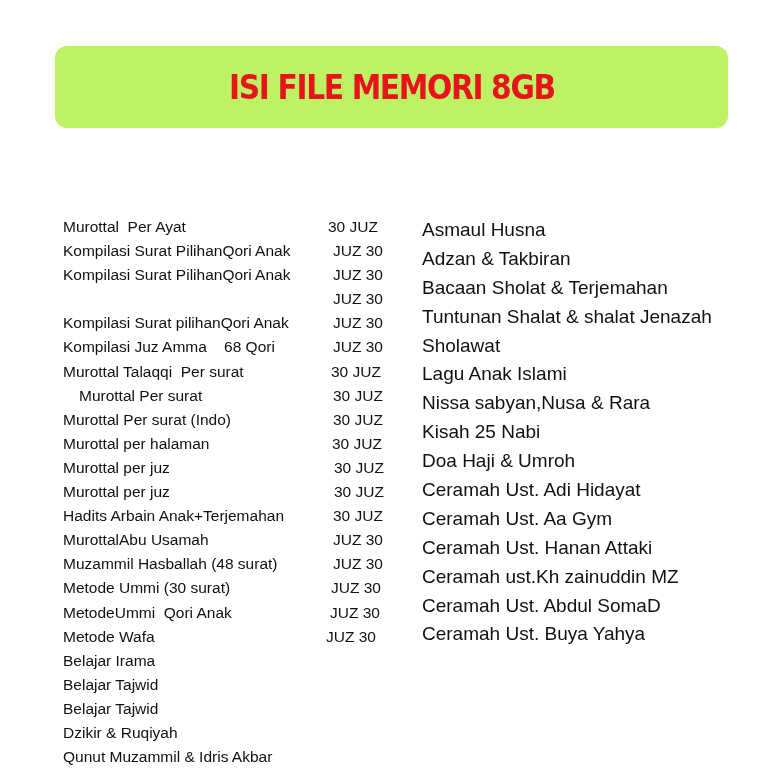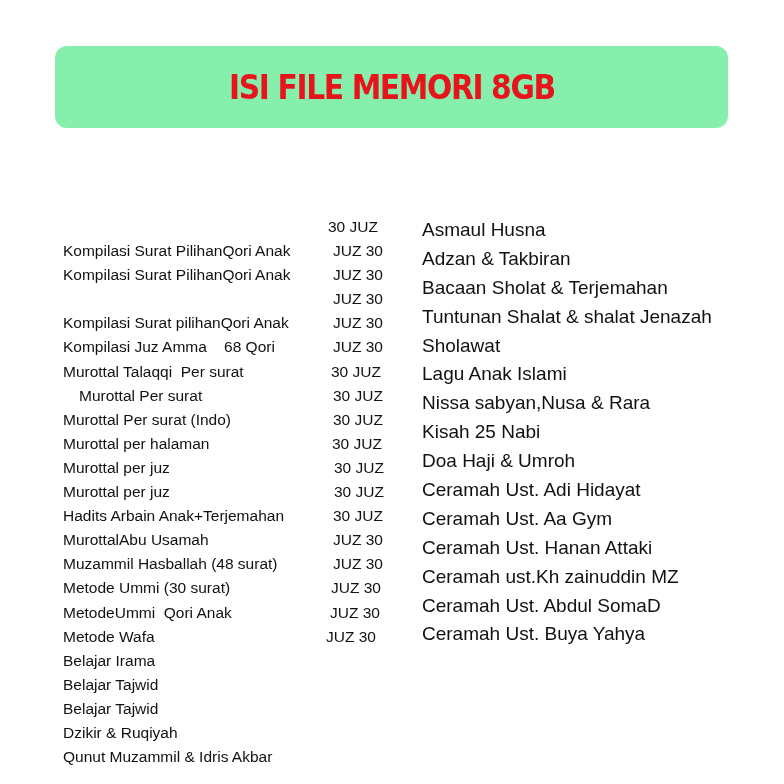--- a/index.html
+++ b/index.html
@@ -4,21 +4,21 @@
   <style>
     html, body { margin: 0; padding: 0; }
     body {
       width: 784px; height: 784px; position: relative; overflow: hidden;
       background: #ffffff;
       font-family: "Liberation Sans", "DejaVu Sans", sans-serif;
       color: #111111;
     }
     .banner {
       position: absolute; left: 55px; top: 46px; width: 673px; height: 82px;
-      background: #86efac; border-radius: 12px;
+      background: #bef264; border-radius: 12px;
       display: flex; align-items: center; justify-content: center;
     }
     .banner-title {
       font-family: "DejaVu Sans", sans-serif;
       font-weight: bold; font-size: 33px; color: #e8141c;
       letter-spacing: -1.5px; transform: scaleX(0.9);
     }
     .left-list { position: absolute; left: 63px; top: 215px; width: 330px; }
     .left-row {
       position: relative; height: 24.1px; line-height: 24px;
@@ -33,20 +33,21 @@
   </style>
 </head>
 <body>
 
 <div class="banner">
   <div class="banner-title">ISI FILE MEMORI 8GB</div>
 </div>
 
 <div class="left-list" id="left-list">
     <div class="left-row">
+      <span class="name" style="white-space: pre;">Murottal  Per Ayat</span>
       <span class="value" style="left: 265px;">30 JUZ</span>
     </div>
     <div class="left-row">
       <span class="name" style="white-space: pre;">Kompilasi Surat PilihanQori Anak</span>
       <span class="value" style="left: 270px;">JUZ 30</span>
     </div>
     <div class="left-row">
       <span class="name" style="white-space: pre;">Kompilasi Surat PilihanQori Anak</span>
       <span class="value" style="left: 270px;">JUZ 30</span>
     </div>

